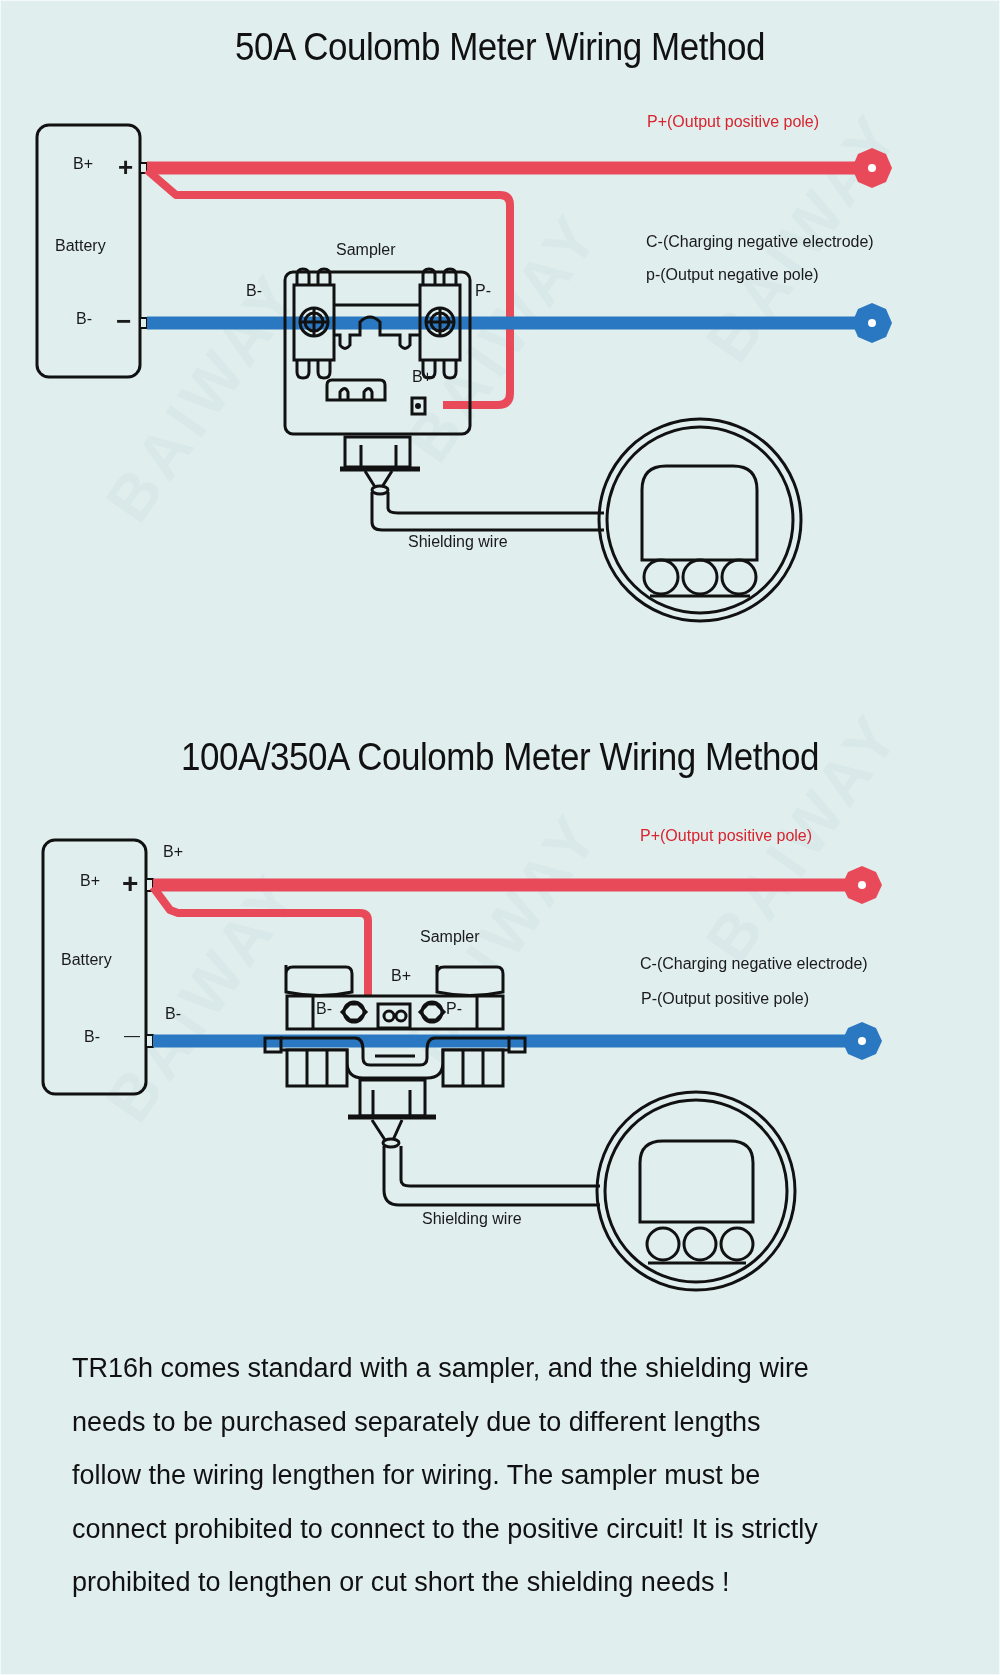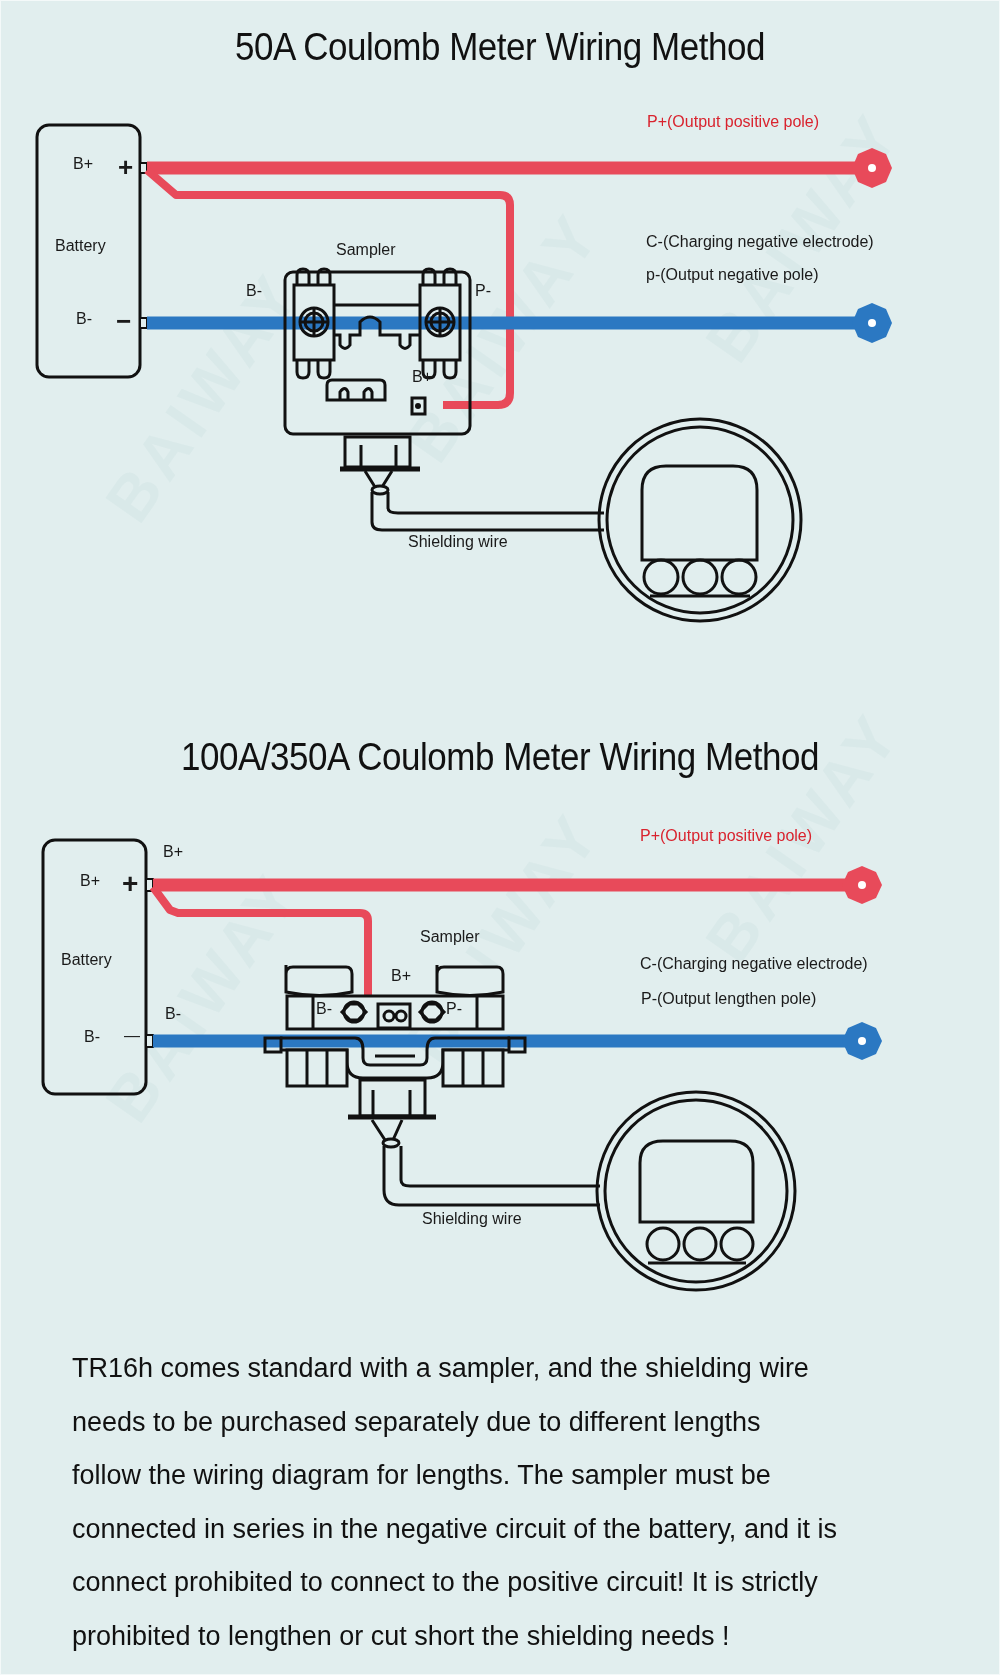--- a/index.html
+++ b/index.html
@@ -198,23 +198,22 @@
 <div class="lbl" style="left:61px;top:951px;">Battery</div>
 <div class="lbl" style="left:165px;top:1005px;">B-</div>
 <div class="lbl" style="left:84px;top:1028px;">B-</div>
 <div class="lbl" style="left:124px;top:1027px;">—</div>
 <div class="lbl" style="left:420px;top:928px;">Sampler</div>
 <div class="lbl" style="left:391px;top:967px;">B+</div>
 <div class="lbl" style="left:316px;top:1000px;">B-</div>
 <div class="lbl" style="left:446px;top:1000px;">P-</div>
 <div class="lbl red" style="left:640px;top:827px;">P+(Output positive pole)</div>
 <div class="lbl" style="left:640px;top:955px;">C-(Charging negative electrode)</div>
-<div class="lbl" style="left:641px;top:990px;">P-(Output lengthen pole)</div>
+<div class="lbl" style="left:641px;top:990px;">P-(Output positive pole)</div>
 <div class="lbl" style="left:422px;top:1210px;">Shielding wire</div>
 
 <div class="note">
   <p>TR16h comes standard with a sampler, and the shielding wire</p>
   <p>needs to be purchased separately due to different lengths</p>
-  <p>follow the wiring diagram for lengths. The sampler must be</p>
-  <p>connected in series in the negative circuit of the battery, and it is</p>
+  <p>follow the wiring lengthen for wiring. The sampler must be</p>
   <p>connect prohibited to connect to the positive circuit! It is strictly</p>
   <p>prohibited to lengthen or cut short the shielding needs !</p>
 </div>
 
 </body></html>

